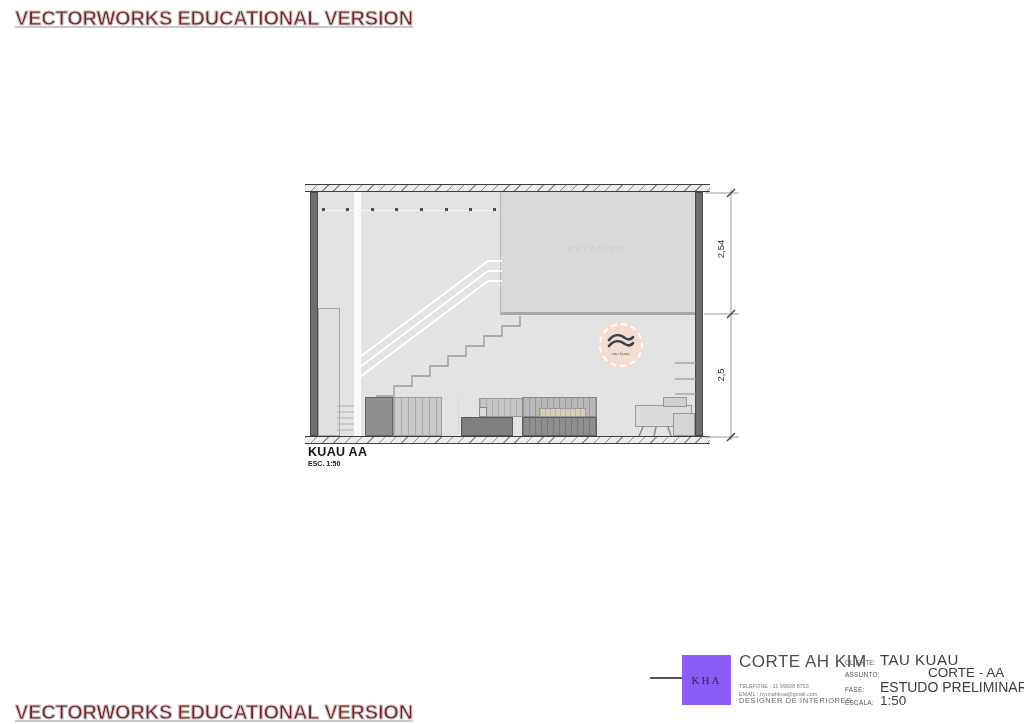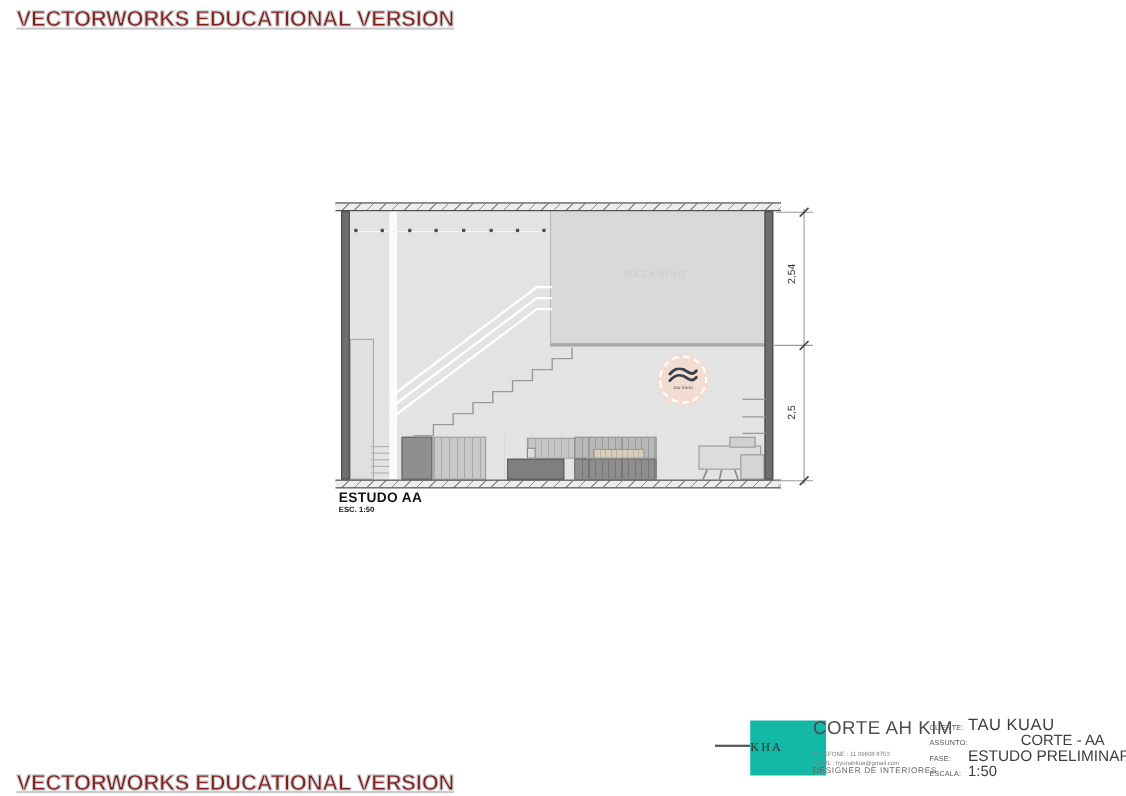--- a/index.html
+++ b/index.html
@@ -62,22 +62,22 @@
   .dim-label.upper{left:406px;top:59px;}
   .dim-label.lower{left:406px;top:185px;}
 
   
   .caption{position:absolute;left:308px;top:445px;color:#141414;}
   .caption .t1{font-size:12.5px;font-weight:bold;letter-spacing:0.3px;}
   .caption .t2{font-size:7px;font-weight:bold;margin-top:1px;}
 
   
   .tb-line{position:absolute;left:650px;top:677px;width:32px;height:2px;background:#555;}
-  .tb-square{position:absolute;left:682px;top:655px;width:69px;height:50px;background:#14b8a6;
-        display:flex;align-items:center;justify-content:flex-start;}
+  .tb-square{position:absolute;left:682px;top:655px;width:49px;height:50px;background:#8b5cf6;
+        display:flex;align-items:center;justify-content:center;}
   .tb-square span{font-family:"Liberation Serif", serif;font-size:11px;letter-spacing:2px;color:#2f2f2f;}
   .tb-name{position:absolute;left:739px;top:652px;font-size:17px;letter-spacing:0.5px;color:#4d4d4d;}
   .tb-role{position:absolute;left:739px;top:696px;font-size:7.5px;letter-spacing:0.6px;color:#666;}
   .tb-phone{position:absolute;left:739px;top:683px;font-size:5.5px;color:#808080;}
   .tb-email{position:absolute;left:739px;top:691px;font-size:5.5px;color:#808080;}
   .tb-fields{position:absolute;left:845px;top:651px;}
   .tb-row{display:flex;align-items:baseline;height:14px;}
   .tb-row .lbl{width:35px;font-size:6.5px;color:#555;letter-spacing:0.2px;}
   .tb-row .val{color:#3d3d3d;white-space:nowrap;}
   .tb-row.r0 .val{font-size:15px;letter-spacing:0.5px;}
@@ -176,21 +176,21 @@
         <path d="M2,12 C7,6 13,6 18,10 C21,12 24,12 26,9" fill="none" stroke="#39404e" stroke-width="2.6" stroke-linecap="round"></path>
       </svg>
       <div class="logo-text">tau kuau</div>
     </div>
 
     <div class="dim-label upper">2,54</div>
     <div class="dim-label lower">2,5</div>
   </div>
 
   <div class="caption">
-    <div class="t1">ESTUDO AA</div>
+    <div class="t1">KUAU AA</div>
     <div class="t2">ESC. 1:50</div>
   </div>
 
   <div class="tb-line"></div>
   <div class="tb-square">
     <span>KHA</span>
   </div>
   <div class="tb-name">CORTE AH KIM</div>
   <div class="tb-role">DESIGNER DE INTERIORES</div>
   <div class="tb-phone">TELEFONE : 11 99608 8753</div>

